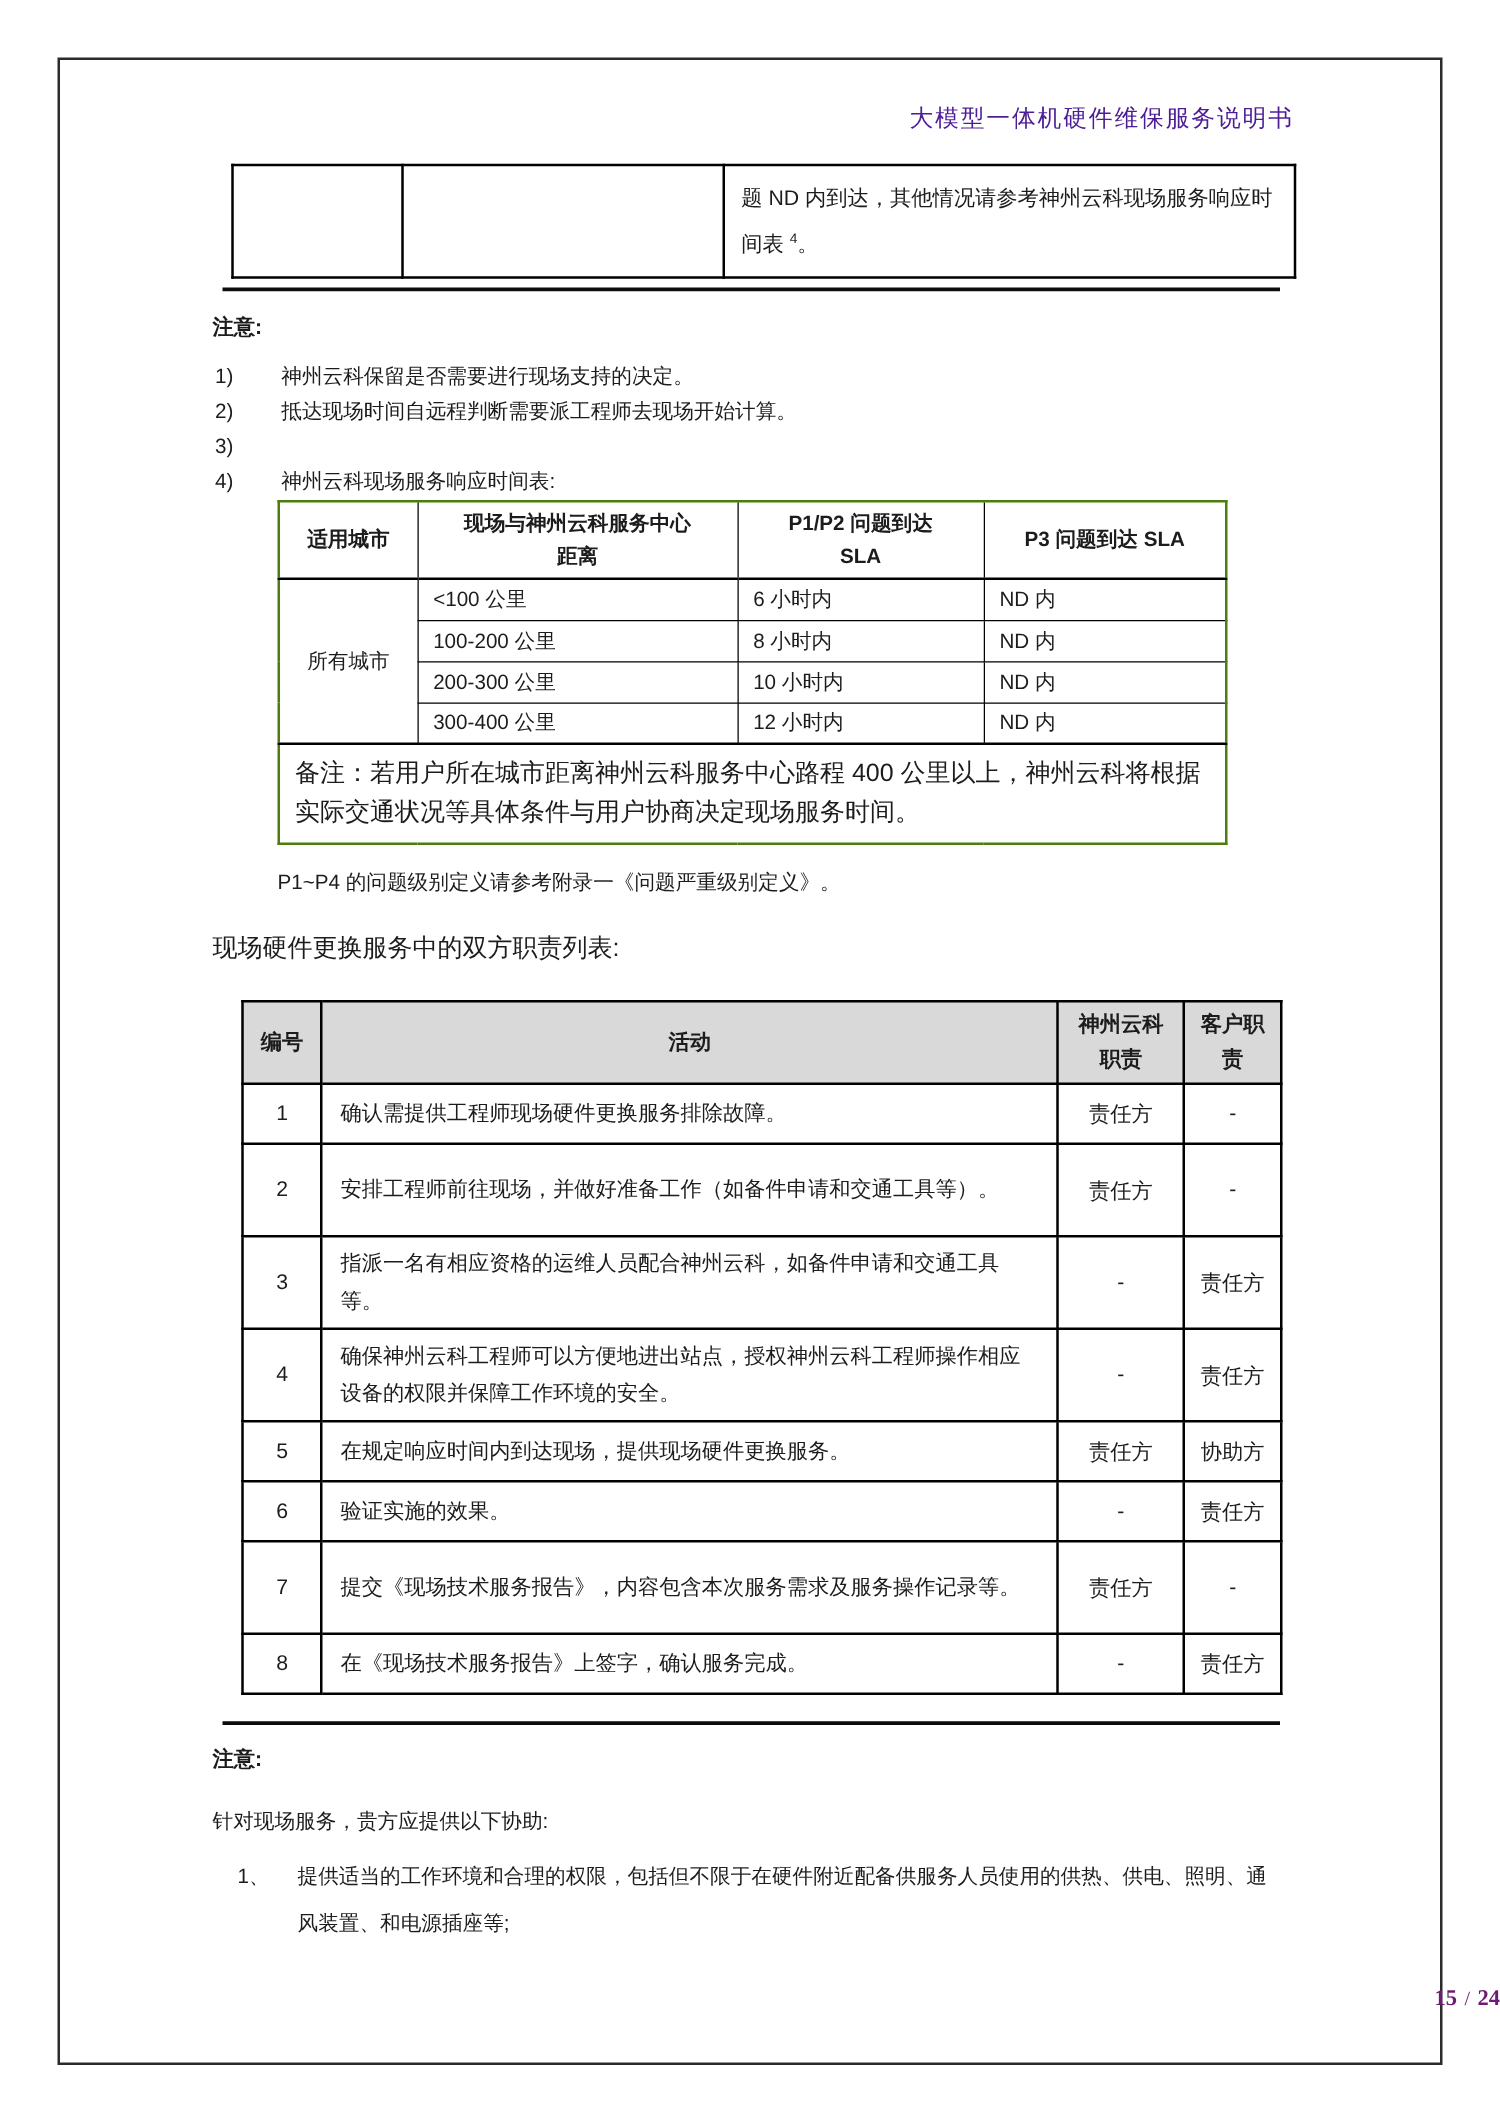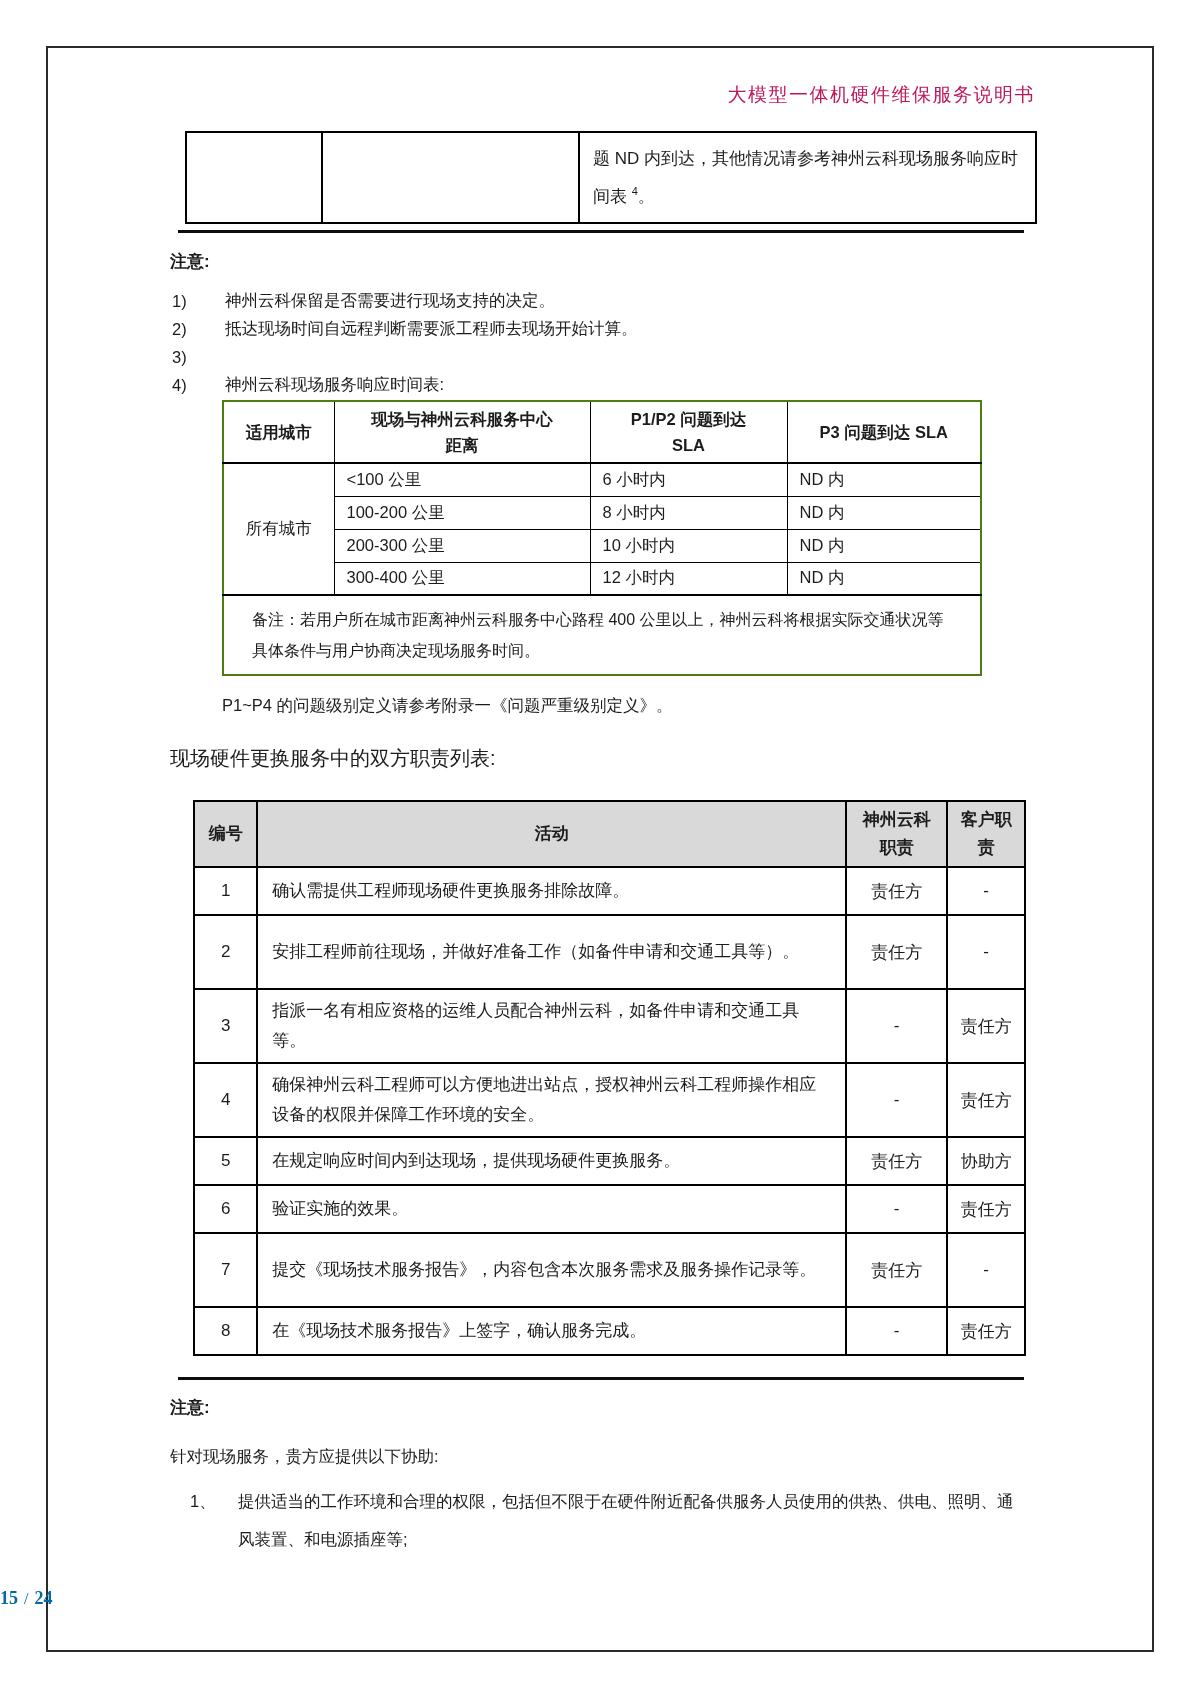--- a/index.html
+++ b/index.html
@@ -9,21 +9,21 @@
     font-family:"Liberation Sans", sans-serif;
     color:#1c1c1c; overflow:hidden;
   }
   .page-border {
     position:absolute; left:46px; top:46px; width:1108px; height:1606px;
     border:2px solid #2b2b2b;
   }
   .header-title {
     position:absolute; top:82px; right:165px;
     font-family:"Liberation Serif", serif;
-    font-size:19px; color:#be185d; letter-spacing:1.5px; font-weight:400;
+    font-size:19px; color:#4c1d95; letter-spacing:1.5px; font-weight:400;
   }
   
   table { border-collapse:collapse; }
   .carryover {
     position:absolute; left:185px; top:131px; width:850px;
     border:2px solid #000; table-layout:fixed;padding-left:15px;
   }
   .carryover td { border:2px solid #000; vertical-align:top; }
   .carryover .c1 { width:136px; }
   .carryover .c2 { width:257px; }
@@ -48,21 +48,21 @@
   .sla th, .sla td { border:1.5px solid #000; }
   .sla thead th {
     font-weight:bold; text-align:center; vertical-align:middle;
     height:62px; line-height:26px; border-bottom:2px solid #000; padding:2px 4px;
   }
   .sla .w1 { width:111px; } .sla .w2 { width:256px; }
   .sla .w3 { width:197px; } .sla .w4 { width:194px; }
   .sla tbody td { height:33px; padding:0 12px; vertical-align:middle; }
   .sla .city-cell { text-align:center; padding:0 4px; }
   .sla .note-row td {
-    padding:8px 28px; line-height:31px; font-size:16px; border-top:2px solid #000;
+    padding:8px 12px; line-height:31px; font-size:20px; border-top:2px solid #000;
   }
   .appendix-note { position:absolute; left:222px; top:695px; font-size:16.5px; }
   .section-title { position:absolute; left:170px; top:745px; font-size:20px; }
   
   .resp {
     position:absolute; left:193px; top:800px; width:833px;
     border:2px solid #000; table-layout:fixed; font-size:17px;
   }
   .resp th, .resp td { border:2px solid #000; vertical-align:middle; }
   .resp thead th {
@@ -75,22 +75,22 @@
   .resp td.act { padding:6px 14px; line-height:30px; text-align:left; }
   .resp tr.h1 td { height:48px; }
   .resp tr.h2 td { height:74px; }
   
   .assist-intro { position:absolute; left:170px; top:1446px; font-size:16.5px; }
   .assist-item { position:absolute; left:190px; top:1482px; width:828px; display:flex; font-size:16.5px; }
   .assist-item .num { width:48px; flex:0 0 48px; line-height:38px; }
   .assist-item .txt { line-height:38px; }
   
   .footer {
-    position:absolute; left:0; top:1588px; width:100%; text-align:left;
-    font-family:"Liberation Serif", serif; font-size:18px; color:#0369a1;
+    position:absolute; left:0; top:1588px; width:100%; text-align:right;
+    font-family:"Liberation Serif", serif; font-size:18px; color:#701a75;
   }
   .footer .pg { font-weight:bold; }
   .footer .sep { font-weight:400; padding:0 6px; font-size:16px; }
   .block-line { display:block; }
 </style>
 </head>
 <body>
 
 <div class="page-border"></div>
 

